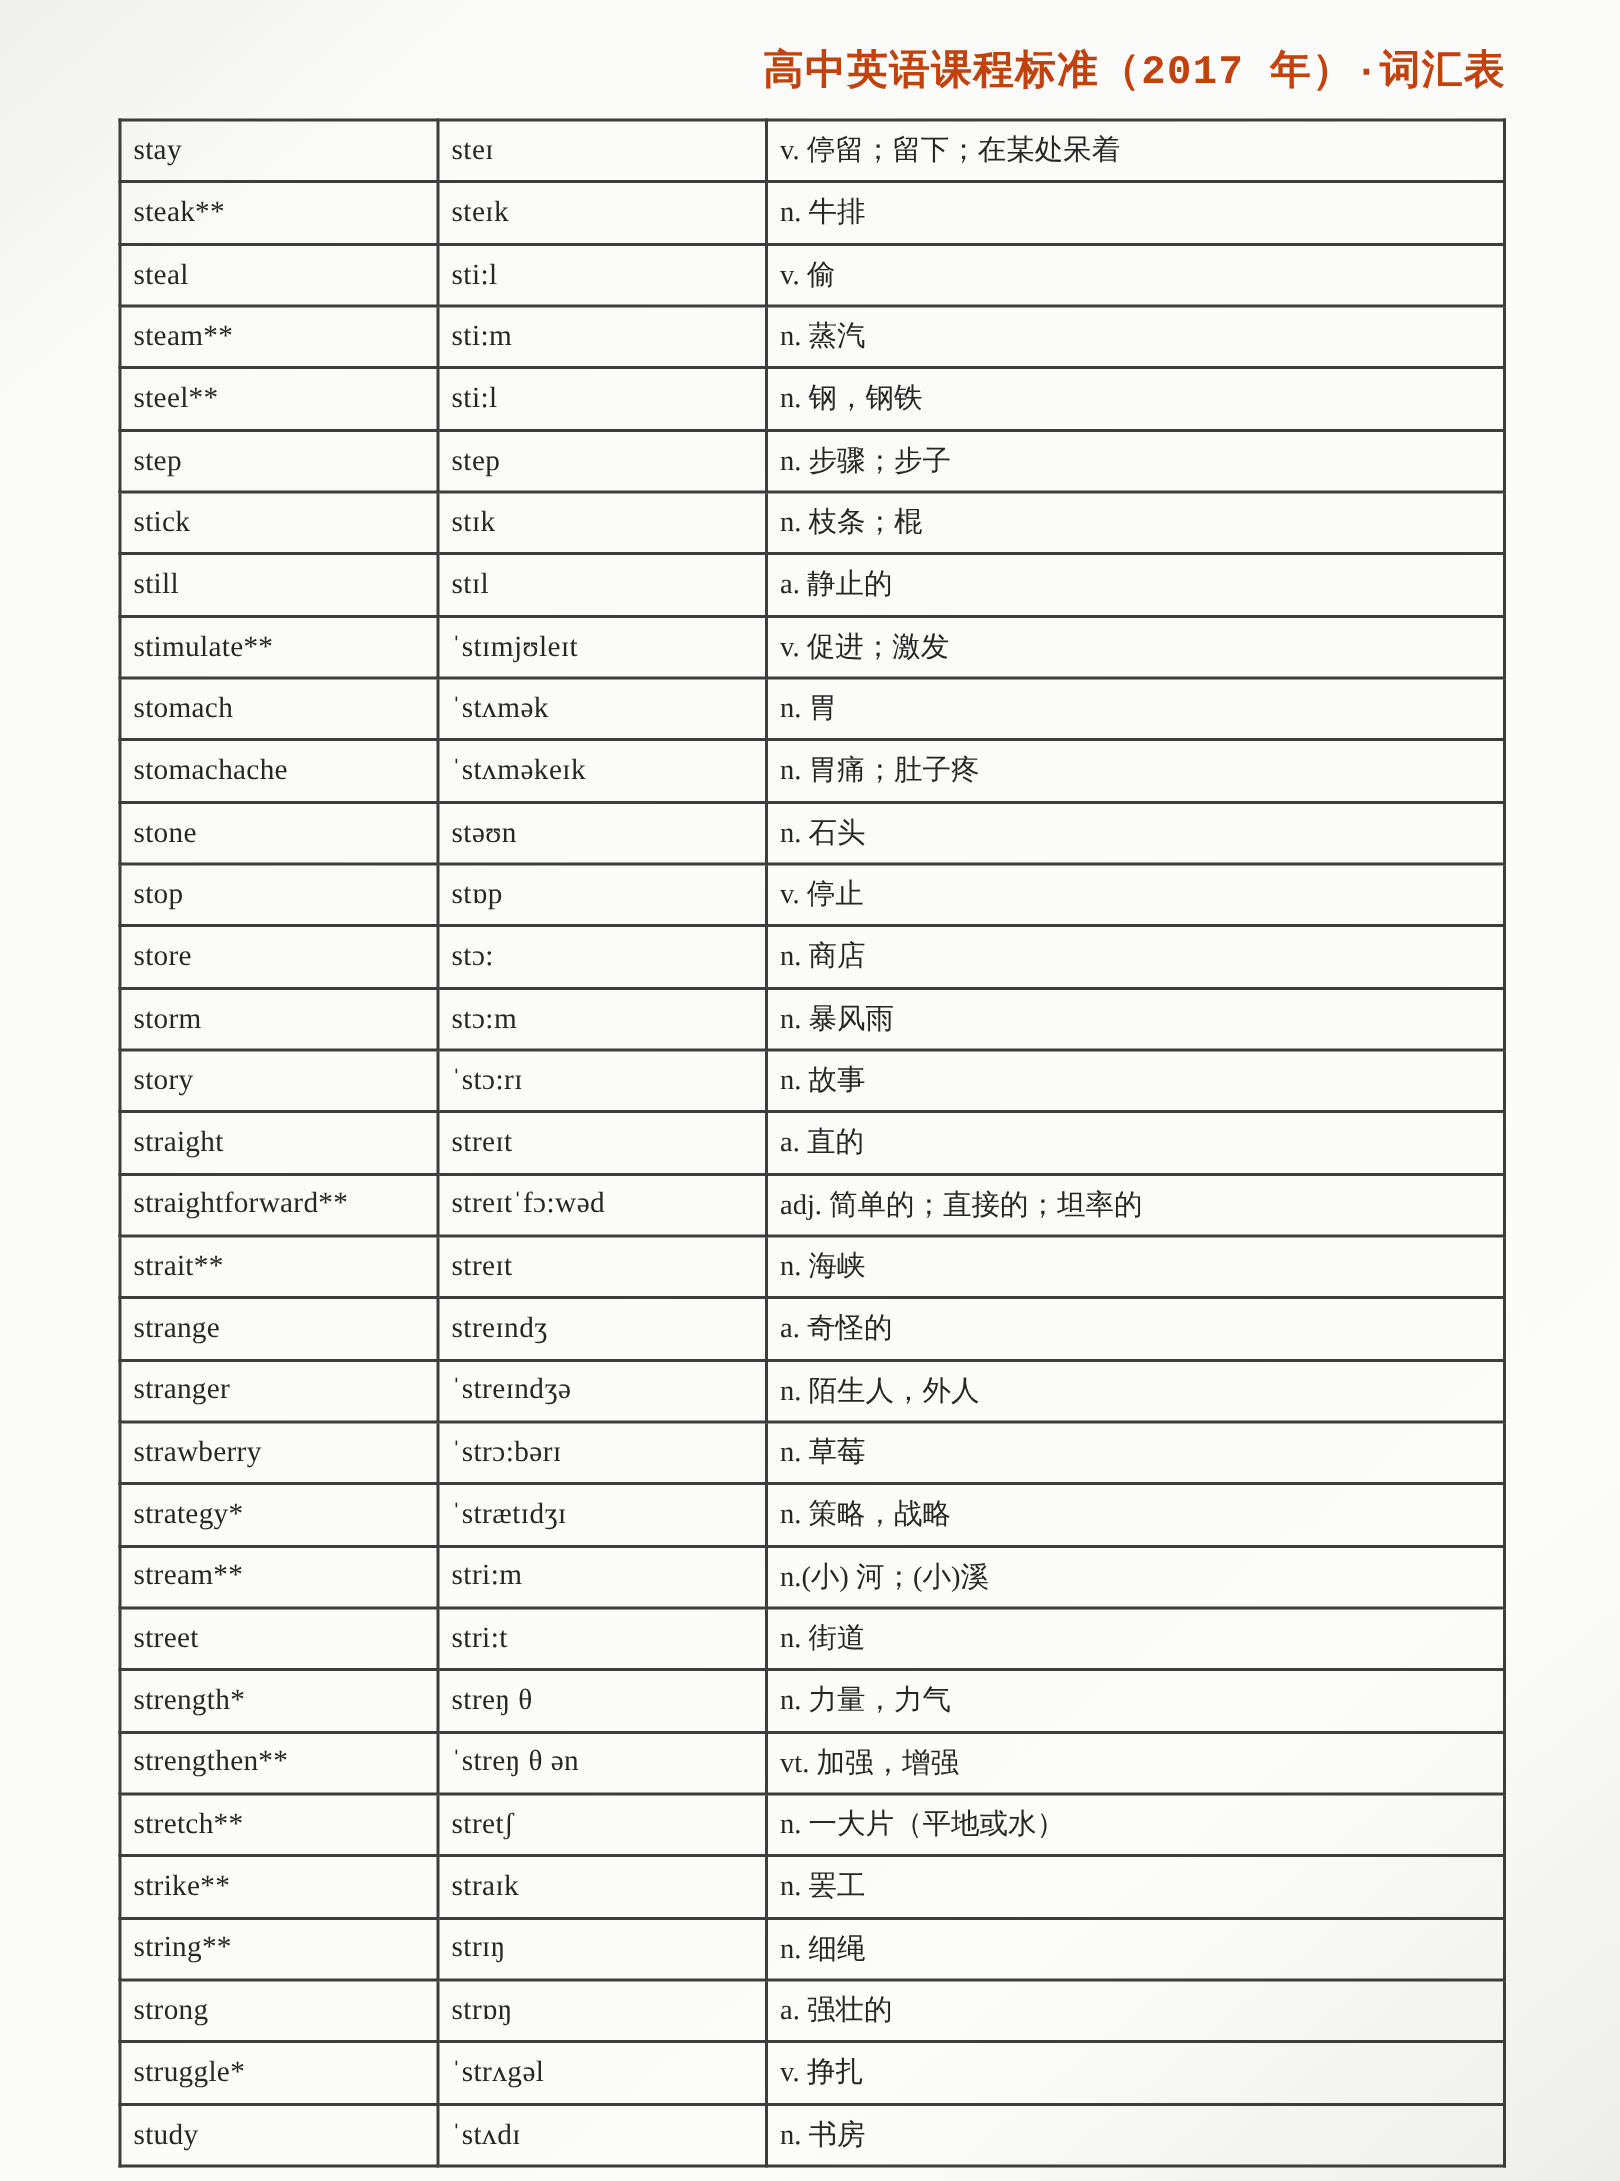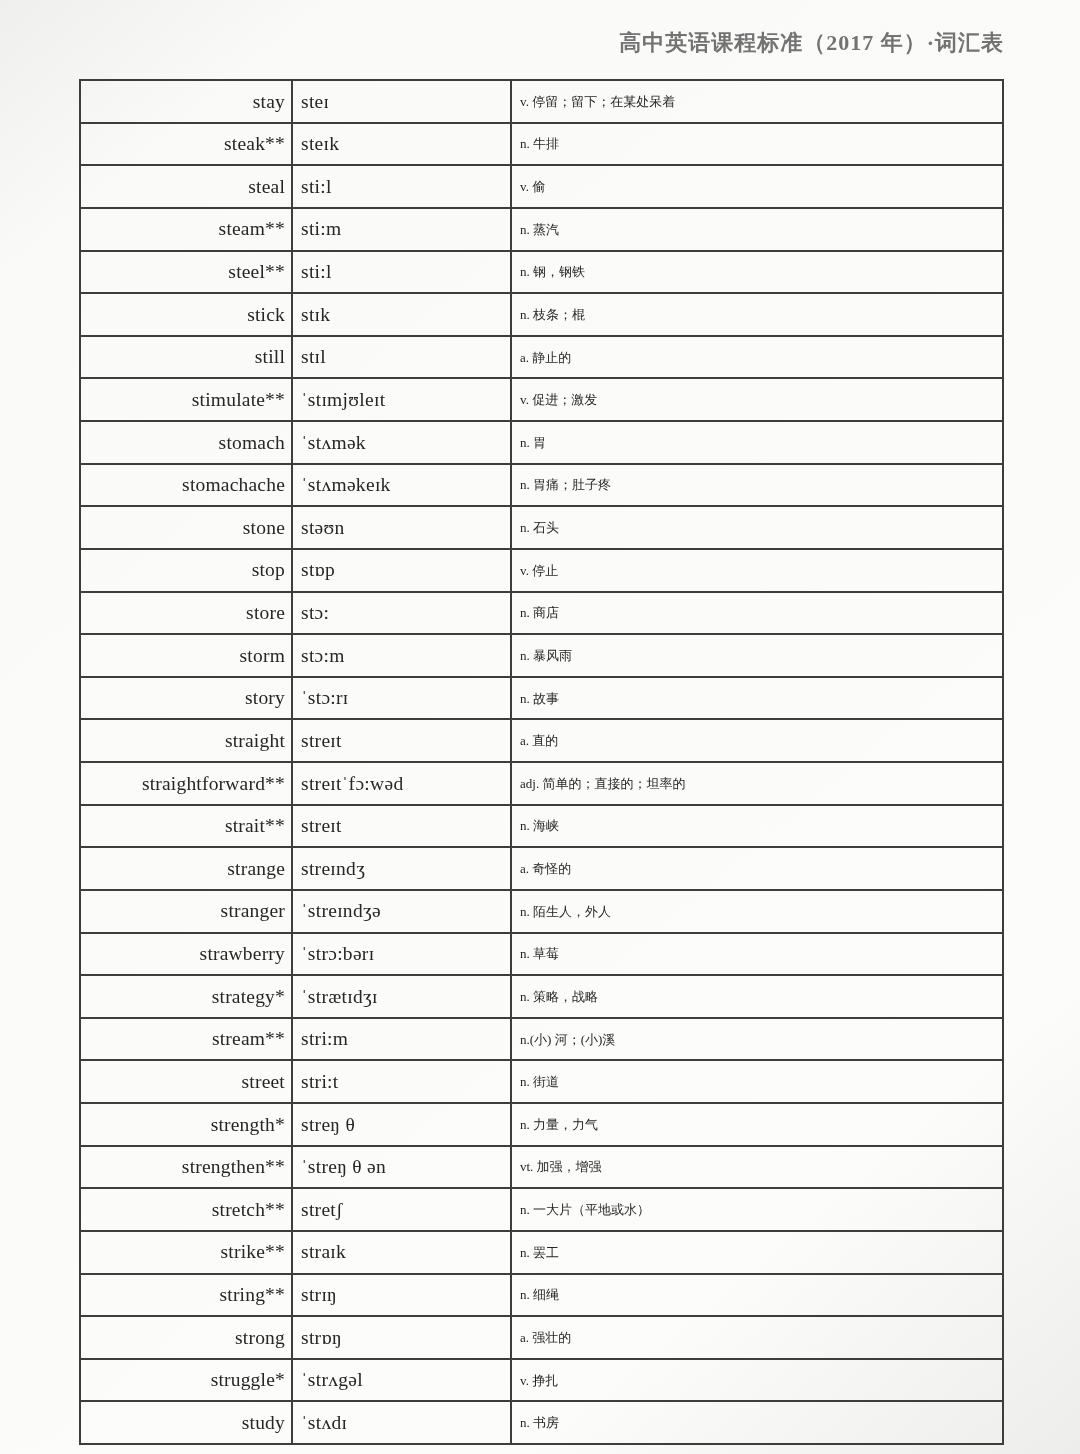--- a/index.html
+++ b/index.html
@@ -8,25 +8,25 @@
     height: 1454px;
     position: relative;
     background: linear-gradient(140deg, #efefed 0%, #fafaf8 12%, #fcfcfa 80%, #ededeb 100%);
     font-family: "Liberation Serif", "DejaVu Serif", serif;
     overflow: hidden;
   }
   .page-title {
     position: absolute;
     top: 28px;
     right: 76px;
-    font-family: Liberation Serif, serif;
+    font-family: Liberation Mono, monospace;
     font-weight: 700;
-    font-size: 22px;
+    font-size: 27px;
     letter-spacing: 1px;
-    color: #737373;
+    color: #c2410c;
     white-space: nowrap;
   }
   table.vocab-table {
     position: absolute;
     left: 79px;
     top: 79px;
     width: 925px;
     height: 1366px;
     border-collapse: collapse;
     table-layout: fixed;
@@ -37,23 +37,23 @@
   .vocab-table td {
     border: 2px solid #3d3d3d;
     padding: 0 6px 0 8px;
     font-size: 19.5px;
     color: #262626;
     vertical-align: middle;
     white-space: nowrap;
     overflow: hidden;
     line-height: 1;
   }
-  .vocab-table td.word-cell   { letter-spacing: 0.2px; text-align: right; }
+  .vocab-table td.word-cell   { letter-spacing: 0.2px; }
   .vocab-table td.phon-cell   { letter-spacing: 0.3px; font-family: Liberation Serif, serif; }
-  .vocab-table td.mean-cell   { font-size: 13px; }
+  .vocab-table td.mean-cell   { font-size: 19px; }
 </style>
 </head>
 <body>
 
 <div class="page-title">高中英语课程标准（2017 年）·词汇表</div>
 
 <table class="vocab-table">
   <colgroup>
     <col class="c1">
     <col class="c2">
@@ -79,20 +79,25 @@
         <td class="word-cell">steam**</td>
         <td class="phon-cell">sti:m</td>
         <td class="mean-cell">n. 蒸汽</td>
       </tr>
       <tr>
         <td class="word-cell">steel**</td>
         <td class="phon-cell">sti:l</td>
         <td class="mean-cell">n. 钢，钢铁</td>
       </tr>
       <tr>
+        <td class="word-cell">step</td>
+        <td class="phon-cell">step</td>
+        <td class="mean-cell">n. 步骤；步子</td>
+      </tr>
+      <tr>
         <td class="word-cell">stick</td>
         <td class="phon-cell">stɪk</td>
         <td class="mean-cell">n. 枝条；棍</td>
       </tr>
       <tr>
         <td class="word-cell">still</td>
         <td class="phon-cell">stɪl</td>
         <td class="mean-cell">a. 静止的</td>
       </tr>
       <tr>

